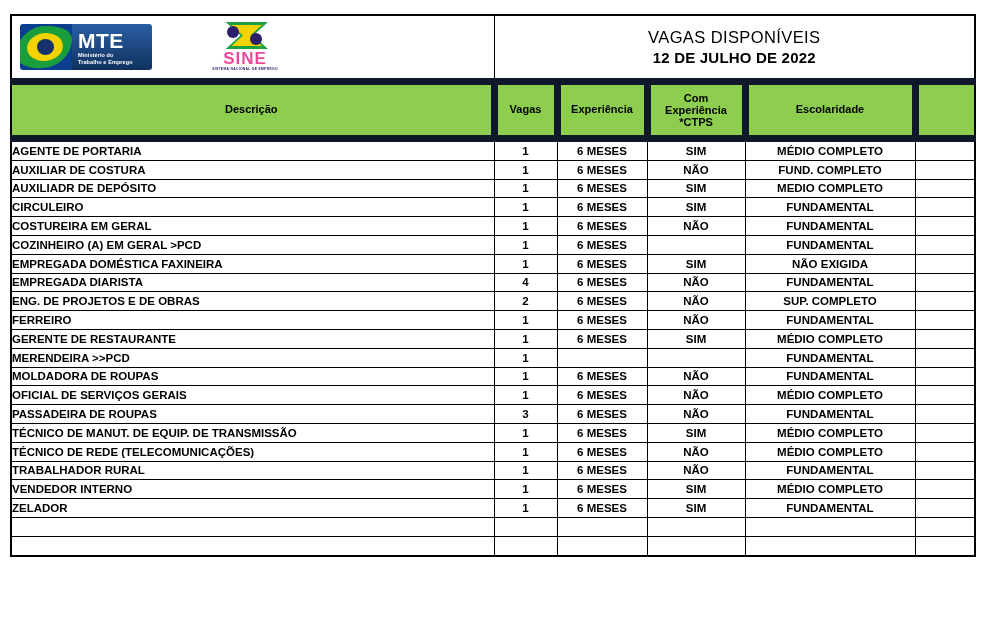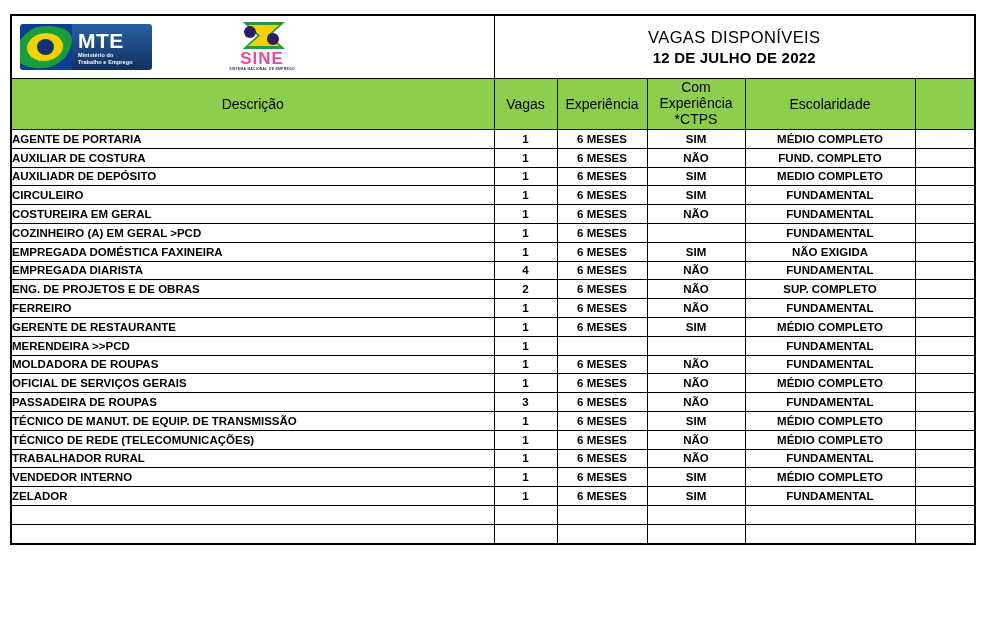--- a/index.html
+++ b/index.html
@@ -40,21 +40,21 @@
   
   td.logo-cell {
     height: 62px;
     border-right: 2px solid #000;
     background: #ffffff;
     vertical-align: middle;
   }
   .logo-wrap {
     display: flex;
     align-items: center;
-    gap: 73px;
+    gap: 56px;
     padding-left: 8px;
     height: 58px;
   }
   
   .mte-logo {
     position: relative;
     width: 132px;
     height: 46px;
     display: flex;
     align-items: stretch;
@@ -191,24 +191,24 @@
     letter-spacing: 0.2px;
     line-height: 1.35;
   }
 
   
   tr.col-head td {
     background: #8DCE4E;
     text-align: center;
     vertical-align: middle;
     height: 50px;
-    font-size: 14px;
-    font-weight: normal;
+    font-size: 11px;
+    font-weight: bold;
     white-space: normal;
-    border: 1px solid #0f172a;
+    border: 7px solid #0f172a;
   }
   tr.col-head td.hd-desc { border-left: 2px solid #000; }
   tr.col-head td.hd-last { border-right: 2px solid #000; }
   .hd-multi { line-height: 1.12; }
 
   
   tr.data-row td { height: 17.8px; }
   td.c-desc {
     text-align: left;
     padding-left: 4px;

